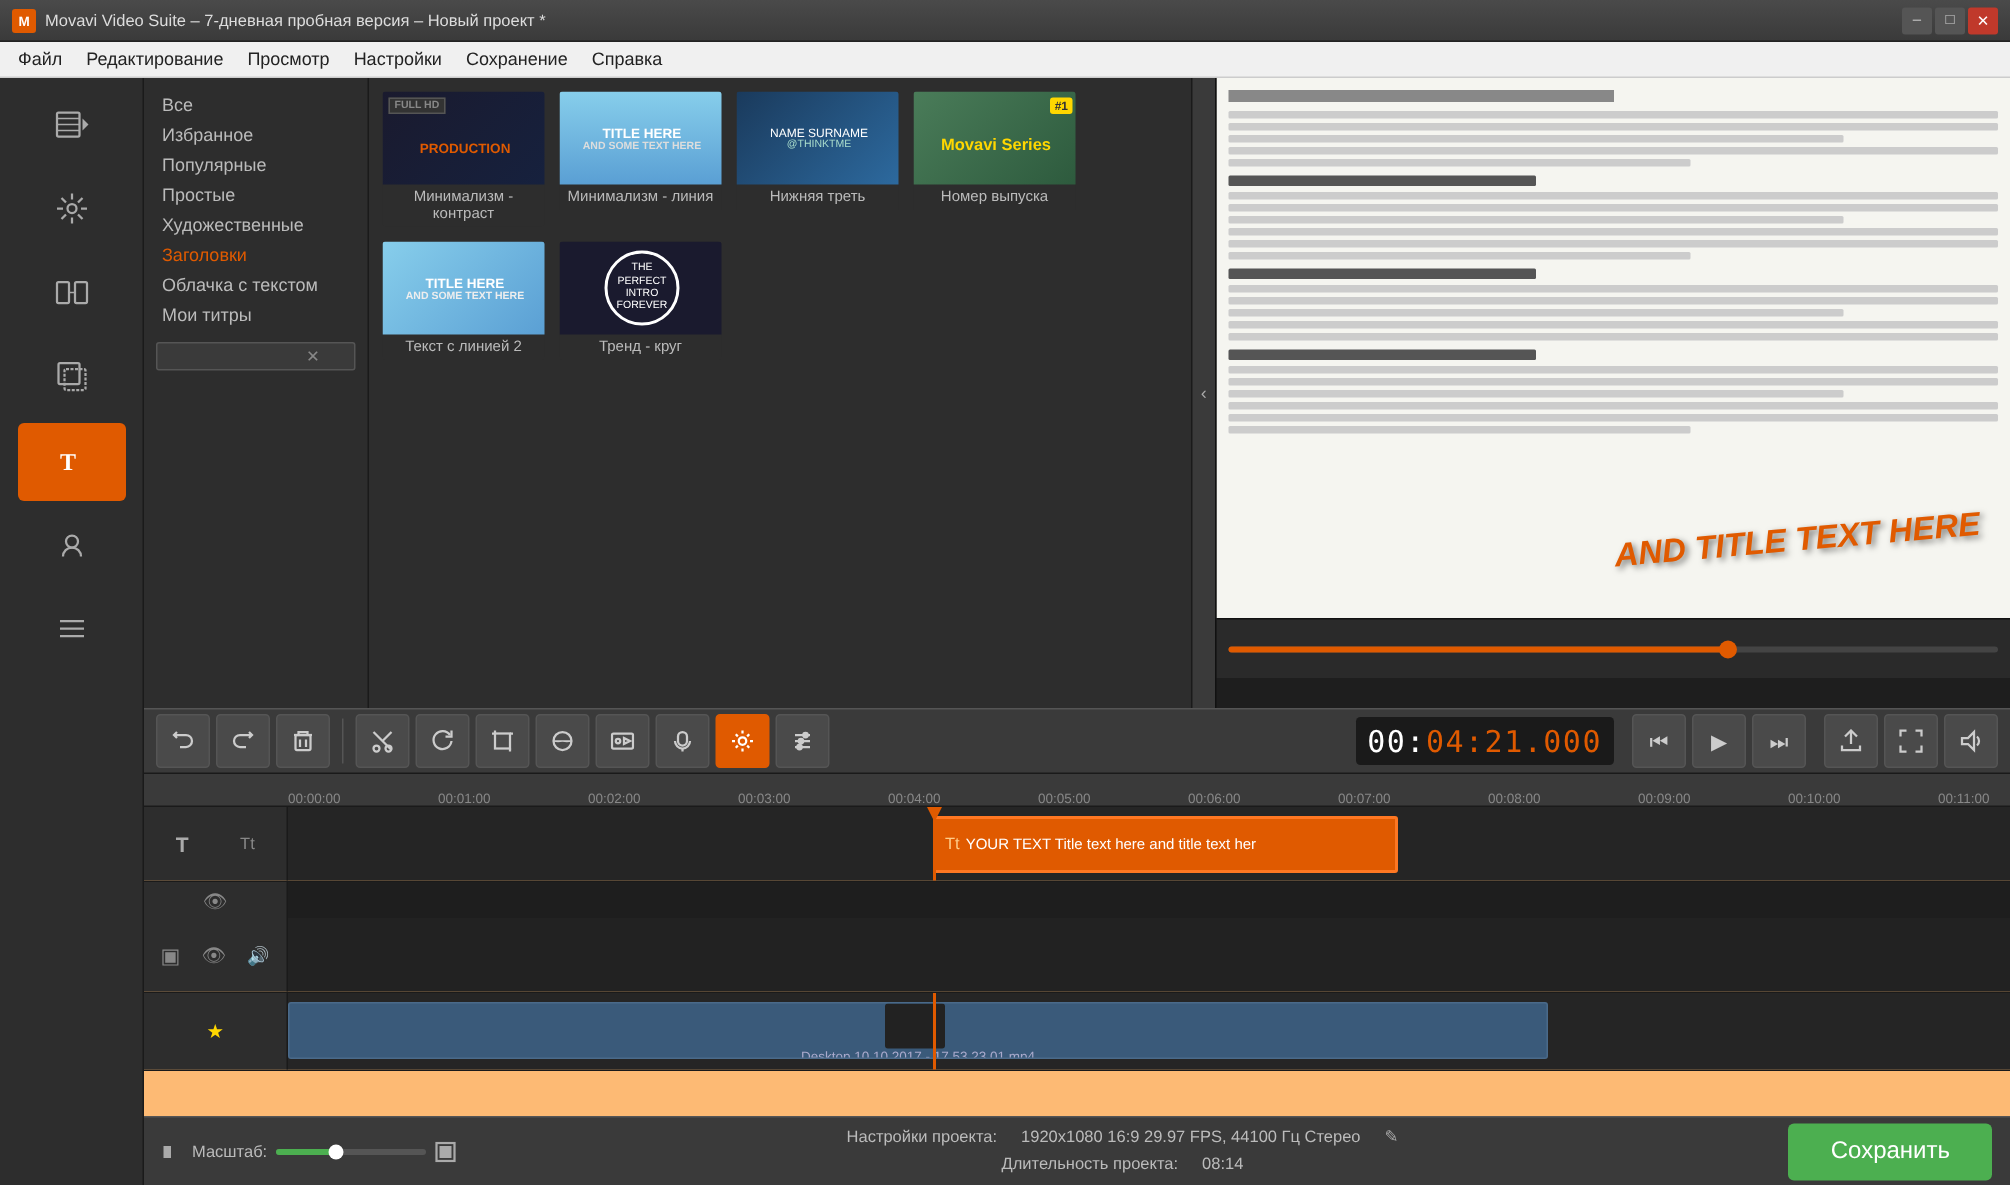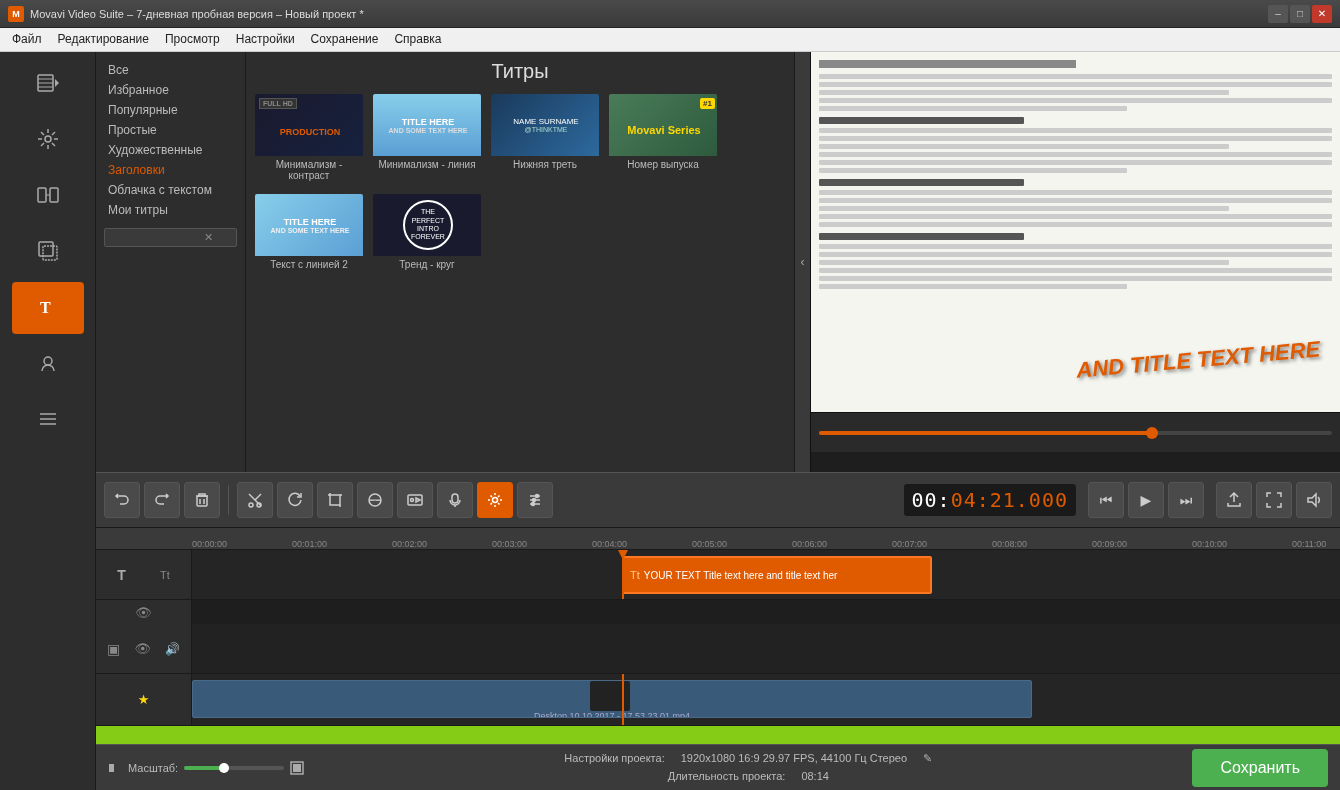--- a/index.html
+++ b/index.html
@@ -279,21 +279,21 @@
       width: 12px; height: 12px;
       background: #e05a00;
       border-radius: 50%;
       position: absolute;
       top: -4px; left: 65%;
       transform: translateX(-50%);
     }
 
     
     #toolbar {
-      height: 56px;
+      height: 44px;
       background: #3a3a3a;
       display: flex;
       align-items: center;
       padding: 0 8px;
       gap: 4px;
       border-bottom: 1px solid #1a1a1a;
       border-top: 1px solid #555;
     }
     .tool-btn {
       width: 36px; height: 36px;
@@ -332,21 +332,21 @@
       border: 1px solid #555;
       display: flex; align-items: center; justify-content: center;
       cursor: pointer; color: #ccc; font-size: 14px;
     }
     .view-controls {
       display: flex; gap: 4px; margin-left: 8px;
     }
 
     
     #timeline-area {
-      background: #84cc16;
+      background: #fdba74;
       flex: 1;
       display: flex;
       flex-direction: column;
     }
     #timeline-ruler {
       height: 22px;
       background: #3a3a3a;
       display: flex;
       align-items: center;
       padding: 0 96px 0 96px;
@@ -623,21 +623,20 @@
         <div class="category-item active">Заголовки</div>
         <div class="category-item">Облачка с текстом</div>
         <div class="category-item">Мои титры</div>
         <div class="search-box">
           <input type="text" style="">
           <span class="search-clear">✕</span>
         </div>
       </div>
 
       <div id="titles-grid">
-        <div id="titles-header">Титры</div>
 
         <div class="titles-row">
 
           <div class="title-card">
             <div class="title-thumb thumb-minimalism-contrast">
               <span class="fullhd-badge">FULL HD</span>
               <div style="text-align:center; padding-top:14px;">
                 <div style="color:#e05a00;font-weight:bold;font-size:9px;">PRODUCTION</div>
               </div>
             </div>

